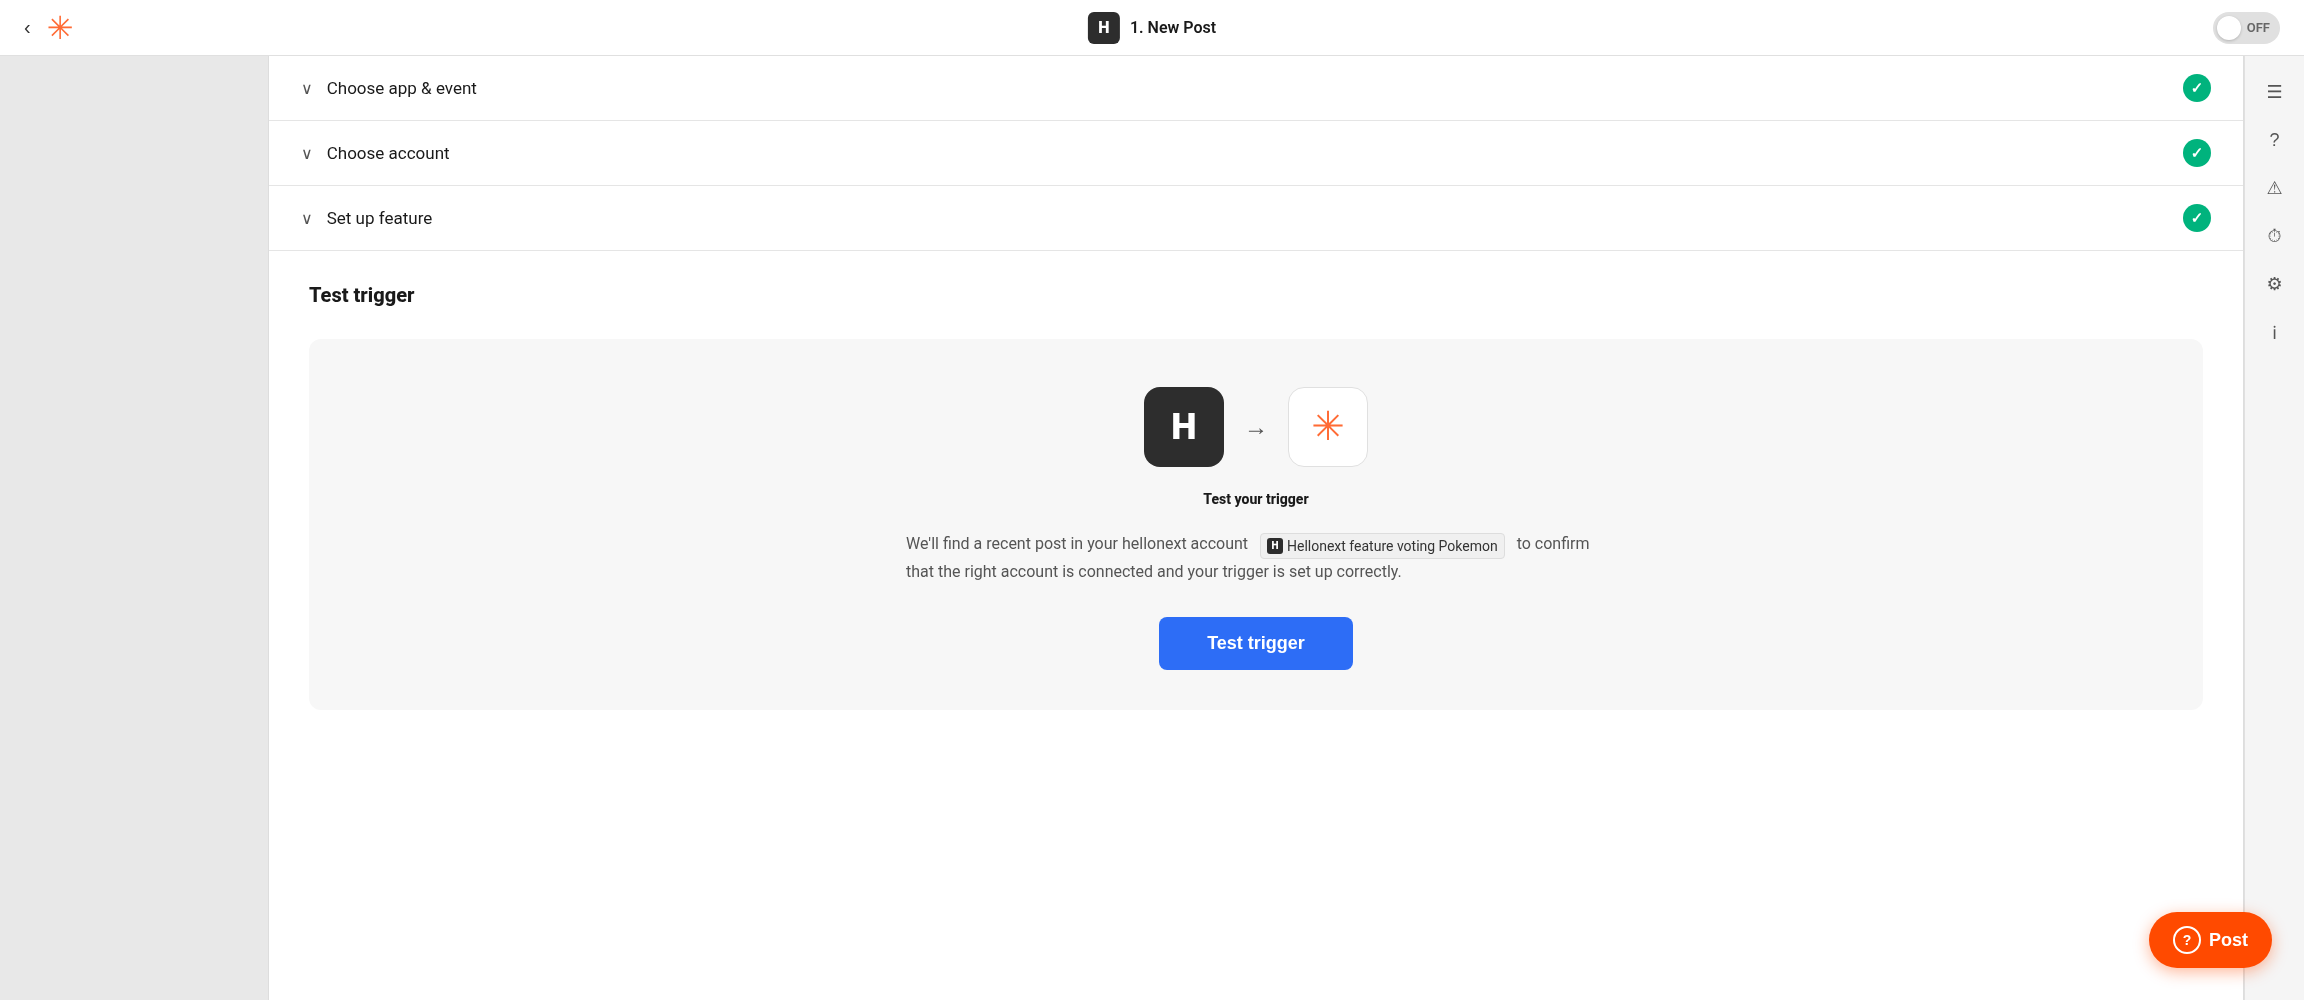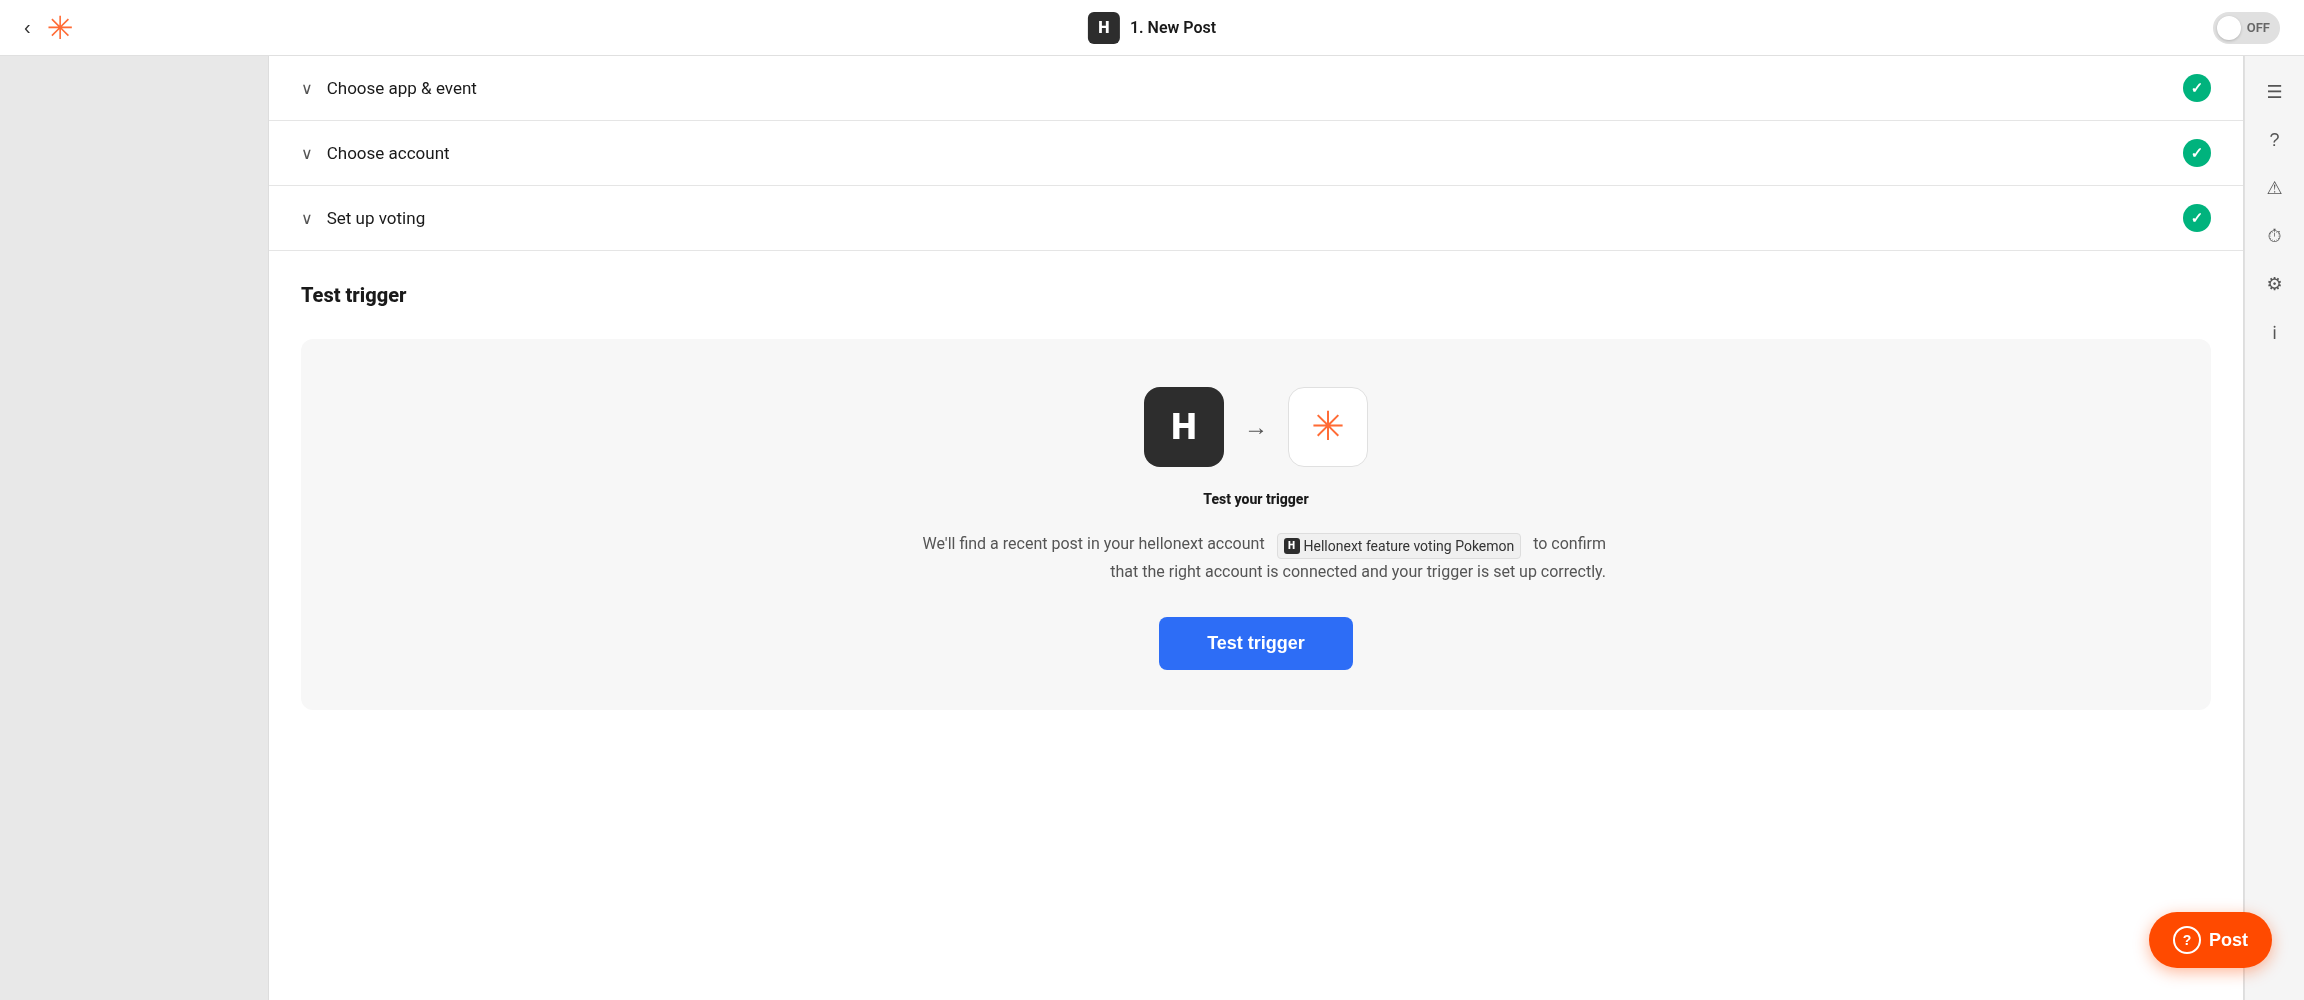--- a/index.html
+++ b/index.html
@@ -151,21 +151,21 @@
     }
     .check-circle::after {
       content: '✓';
       color: white;
       font-size: 15px;
       font-weight: bold;
     }
 
     
     .test-trigger-section {
-      padding: 32px 32px 40px;
+      padding: 32px 40px 40px;
     }
     .test-trigger-title {
       font-size: 20px;
       font-weight: 800;
       color: #1a1a1a;
       margin-bottom: 32px;
     }
 
     
     .trigger-card {
@@ -212,21 +212,21 @@
     
     .card-heading {
       font-size: 14px;
       font-weight: 800;
       color: #1a1a1a;
       text-align: center;
     }
     .card-description {
       font-size: 16px;
       color: #555;
-      text-align: right;
+      text-align: left;
       max-width: 700px;
       line-height: 1.6;
     }
     .inline-badge {
       display: inline-flex;
       align-items: center;
       gap: 4px;
       background: #f0f0f0;
       border: 1px solid #ddd;
       border-radius: 4px;
@@ -373,21 +373,21 @@
           <span class="accordion-title">Choose account</span>
         </div>
         <div class="check-circle"></div>
       </div>
     </div>
 
     <div class="accordion-item">
       <div class="accordion-header">
         <div class="accordion-header-left">
           <span class="chevron-icon">∨</span>
-          <span class="accordion-title">Set up voting</span>
+          <span class="accordion-title">Set up feature</span>
         </div>
         <div class="check-circle"></div>
       </div>
     </div>
 
     <div class="test-trigger-section">
       <h2 class="test-trigger-title">Test trigger</h2>
 
       <div class="trigger-card">
 

